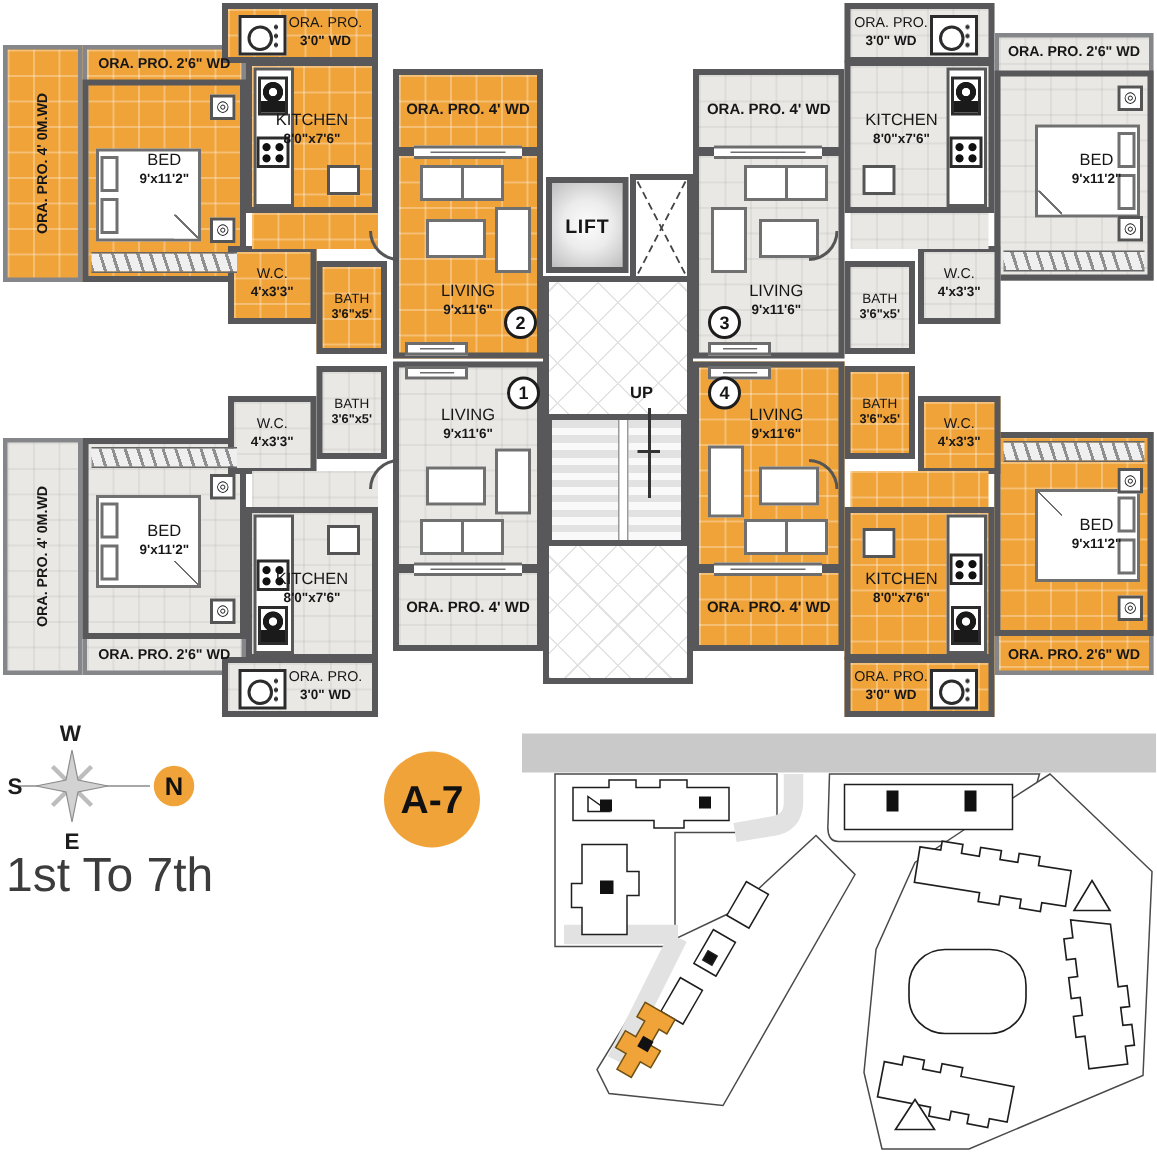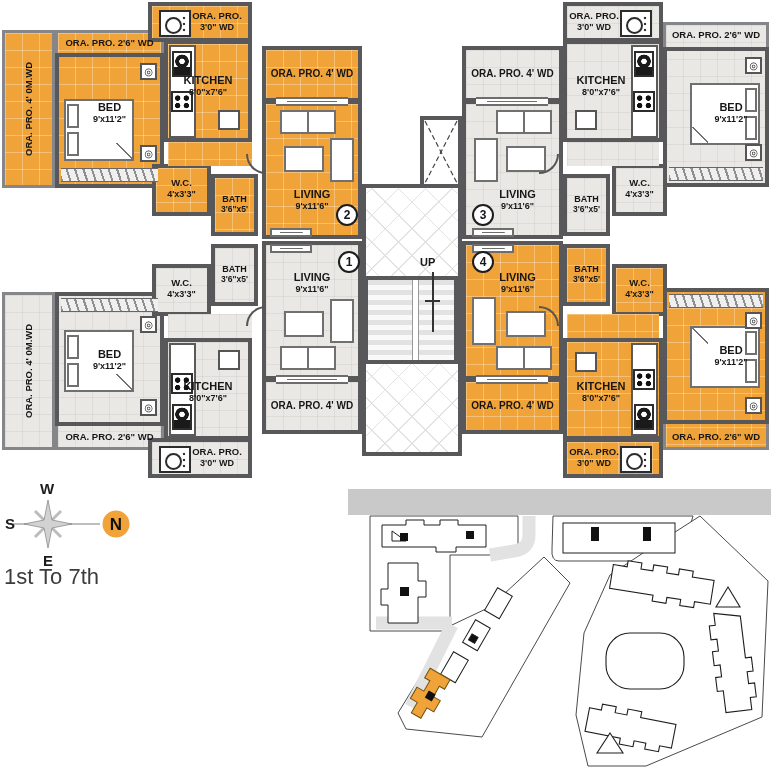--- a/index.html
+++ b/index.html
@@ -12,21 +12,21 @@
     background-image:linear-gradient(rgba(255,255,255,.30) 1px,transparent 1px),
                      linear-gradient(90deg,rgba(255,255,255,.30) 1px,transparent 1px);
     background-size:17px 17px;}
   .gray{background-color:#E9E8E5;
     background-image:linear-gradient(rgba(0,0,0,.05) 1px,transparent 1px),
                      linear-gradient(90deg,rgba(0,0,0,.05) 1px,transparent 1px);
     background-size:17px 17px;}
   .balc{border:3px solid #84868a;}
   .inroom{position:absolute;box-sizing:border-box;border:4px solid #58585a;}
   .rl{position:absolute;left:0;right:0;text-align:center;z-index:4;}
-  .rn{display:block;font-weight:bold;font-size:11px;line-height:1.15;}
+  .rn{display:block;font-weight:normal;font-size:11px;line-height:1.15;}
   .rd{display:block;font-weight:bold;font-size:9px;line-height:1.2;}
   .slab{position:absolute;left:0;right:0;text-align:center;font-weight:bold;font-size:9.5px;z-index:4;}
   .vlab{position:absolute;inset:0;display:flex;align-items:center;justify-content:center;
         writing-mode:vertical-rl;transform:rotate(180deg);font-weight:bold;font-size:9.5px;z-index:4;}
   .ucircle{position:absolute;width:22px;height:22px;border:2px solid #1d1d1d;border-radius:50%;
         background:#fff;display:flex;align-items:center;justify-content:center;
         font-weight:bold;font-size:12px;z-index:6;box-sizing:border-box;}
   .hatchband{position:absolute;left:2px;right:2px;height:12px;z-index:3;
         background:repeating-linear-gradient(72deg,#8f8f8f 0 2px,#efefef 2px 8px);
         border-top:1px solid #666;border-bottom:1px solid #666;}
@@ -72,21 +72,21 @@
   .shaft{position:absolute;z-index:3;}
   .stairs{position:absolute;box-sizing:border-box;border:4px solid #58585a;z-index:3;
         background:repeating-linear-gradient(180deg,#e2e2e2 0 5px,#f9f9f9 5px 10px);}
   .stairs .mid{position:absolute;left:44px;top:0;bottom:0;width:5px;background:#fff;
         border-left:1px solid #9a9a9a;border-right:1px solid #9a9a9a;}
   .upline{position:absolute;width:2px;background:#333;z-index:5;}
   .uptick{position:absolute;height:2px;background:#333;z-index:5;}
   .uplab{position:absolute;font-weight:bold;font-size:11px;z-index:5;}
   
   #title{position:absolute;left:4px;top:564px;color:#3c3c3c;}
-  #title .t1{font-size:22px;line-height:1.2;}
+  #title .t1{font-size:32px;line-height:1.2;}
   #title .t2{font-size:29px;line-height:1.2;}
   #badge{position:absolute;left:256px;top:501px;width:64px;height:64px;border-radius:50%;
         background:#F0A339;display:flex;align-items:center;justify-content:center;
         font-weight:bold;font-size:26px;color:#111;}
 </style>
 </head>
 <body>
 
 <div id="app">
 
@@ -358,20 +358,23 @@
     <div class="rl" style="top:26px;left:10px">
       <span class="rn">LIVING</span>
         <span class="rd">9'x11'6"</span>
     </div>
     <div class="ucircle" style="left:6px;top:6px">
         <span>4</span>
       </div>
   </div>
 
   <div class="lattice" style="left:362px;top:184px;width:100px;height:272px"></div>
+  <div class="lift" style="left:364px;top:118px;width:55px;height:64px">
+    <span>LIFT</span>
+  </div>
   <svg class="shaft" style="left:420px;top:116px" width="42" height="72">
     <rect x="2" y="2" width="38" height="68" fill="#fff" stroke="#58585a" stroke-width="4"></rect>
     <line x1="5" y1="5" x2="37" y2="67" stroke="#444" stroke-width="1.2" stroke-dasharray="5,3"></line>
     <line x1="37" y1="5" x2="5" y2="67" stroke="#444" stroke-width="1.2" stroke-dasharray="5,3"></line>
   </svg>
   <div class="uplab" style="left:420px;top:256px">UP</div>
   <div class="stairs" style="left:364px;top:276px;width:94px;height:88px">
     <div class="mid"></div>
   </div>
   <div class="upline" style="left:432px;top:272px;height:60px"></div>
@@ -395,20 +398,23 @@
     <line x1="8" y1="46" x2="100" y2="46" stroke="#a8a8a8" stroke-width="1.4"></line>
     <path d="M61,33 L48,46 L61,59 M35,59 L48,46 L35,33" stroke="#bdbdbd" stroke-width="3" fill="none"></path>
     <polygon points="48,22 52,42 72,46 52,50 48,70 44,50 24,46 44,42" fill="#d2d2d2" stroke="#8b8b8b" stroke-width="0.8"></polygon>
     <text x="47" y="16" text-anchor="middle" font-size="15" font-weight="bold" fill="#1c1c1c">W</text>
     <text x="10" y="51" text-anchor="middle" font-size="15" font-weight="bold" fill="#1c1c1c">S</text>
     <text x="48" y="88" text-anchor="middle" font-size="15" font-weight="bold" fill="#1c1c1c">E</text>
     <circle cx="116" cy="46" r="13.5" fill="#F0A339"></circle>
     <text x="116" y="52" text-anchor="middle" font-size="17" font-weight="bold" fill="#111">N</text>
   </svg>
 
+  <div id="badge">
+      <span>A-7</span>
+    </div>
   <div id="title">
     <div class="t1">1st To 7th</div>
   </div>
 
   <svg style="position:absolute;left:348px;top:483px" width="423" height="285" viewBox="0 0 423 285">
     <rect x="0" y="6" width="423" height="26" fill="#c9c9c9"></rect>
     <g stroke="#4a4a4a" stroke-width="1" fill="#ffffff">
       <path d="M22,33 H170 V72 H102 V148 H22 Z"></path>
       <path d="M205,33 H345 L332,78 H211 Q203,78 204,66 Z"></path>
       <path d="M352,33 L420,98 L414,234 L298,283 L240,283 L228,232 L236,150 L262,92 L310,60 Z"></path>

